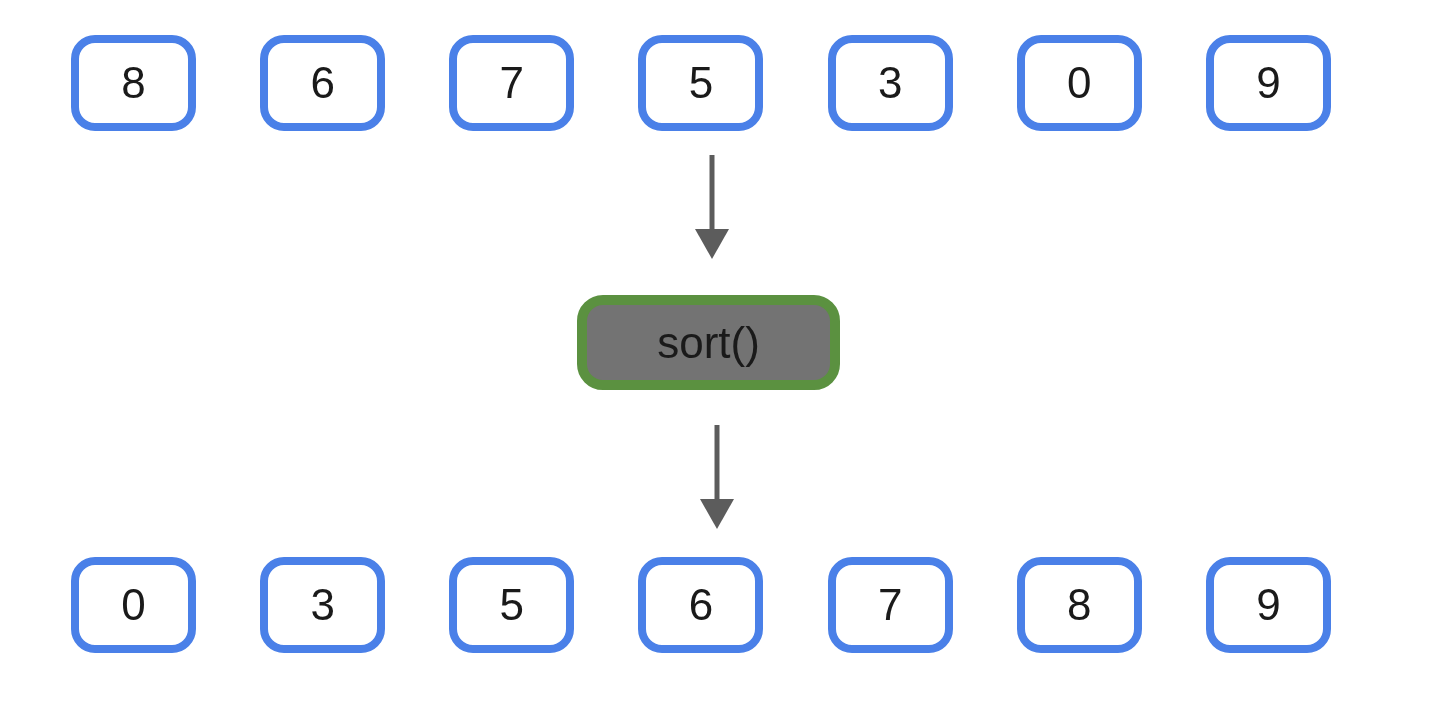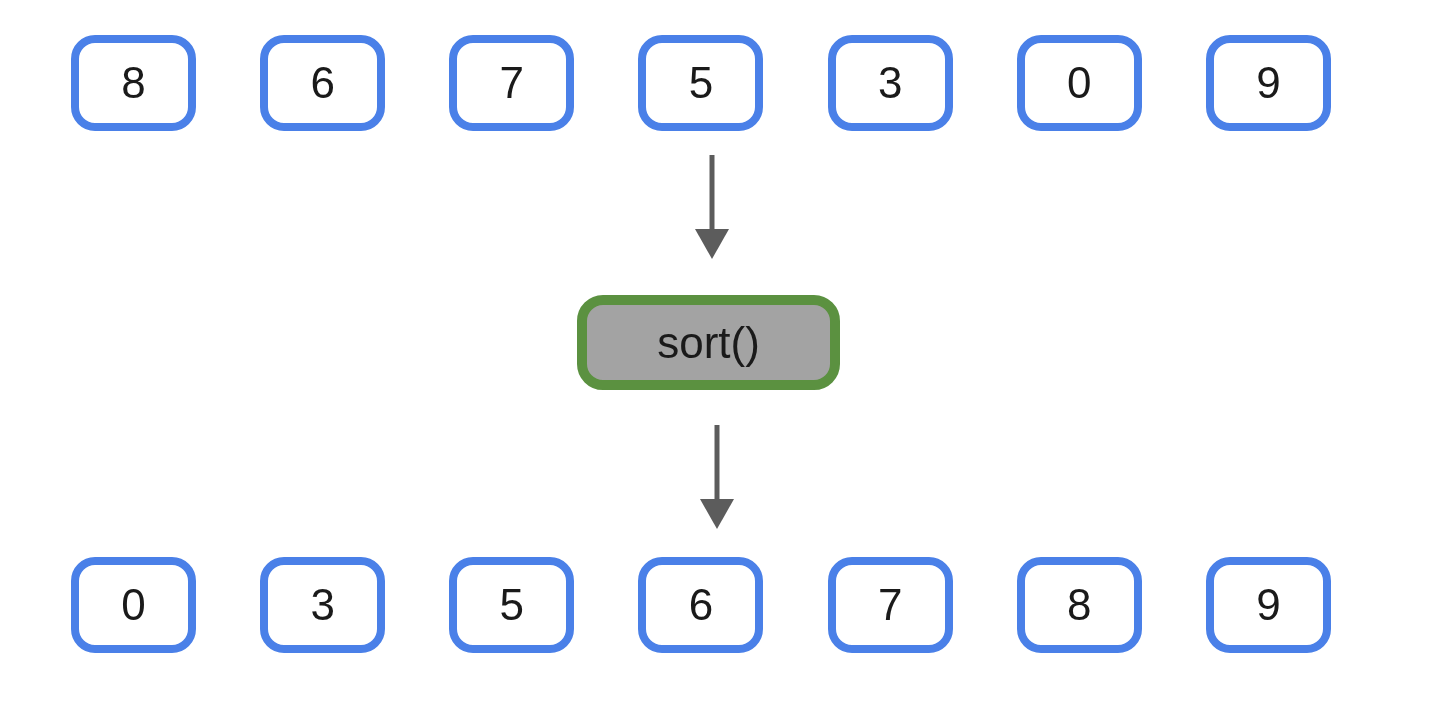--- a/index.html
+++ b/index.html
@@ -40,21 +40,21 @@
     color: #1a1a1a;
     line-height: 1;
   }
   .sort-box {
     position: absolute;
     left: 577px;
     top: 295px;
     width: 263px;
     height: 95px;
     box-sizing: border-box;
-    background: #a3a3a3;
+    background: #737373;
     border: 10px solid #5B9140;
     border-radius: 26px;
     display: flex;
     align-items: center;
     justify-content: center;
   }
   .sort-box span {
     font-size: 44px;
     color: #1a1a1a;
     line-height: 1;

